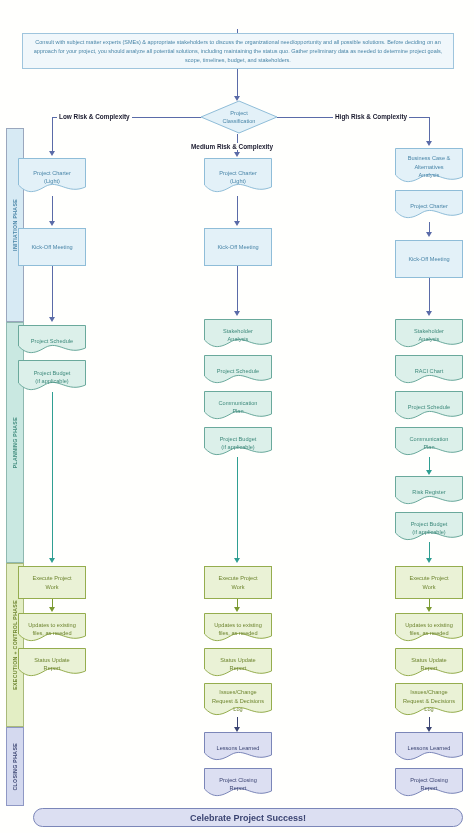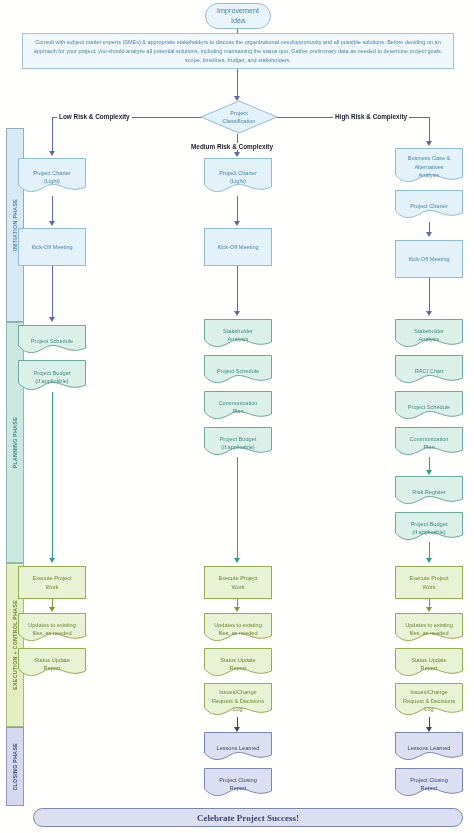--- a/index.html
+++ b/index.html
@@ -136,26 +136,20 @@
         <span class="phase-label" style="color: rgb(63, 138, 124);">PLANNING PHASE</span>
       </div>
       <div class="phase-band" style="top: 563px; height: 164px; background: rgb(227, 238, 196); border-color: rgb(169, 185, 122);">
         <span class="phase-label" style="color: rgb(110, 133, 48);">EXECUTION + CONTROL PHASE</span>
       </div>
       <div class="phase-band" style="top: 727px; height: 79px; background: rgb(212, 217, 239); border-color: rgb(143, 152, 196);">
         <span class="phase-label" style="color: rgb(59, 68, 114);">CLOSING PHASE</span>
       </div>
     </div>
 
-  <div class="top-term" style="left:205px; top:3px; width:66px; height:26px;">
-    <span>
-      <span>Improvement</span><br>
-      <span>Idea</span>
-    </span>
-  </div>
 
   <div class="vline" style="left:237px; top:29px; height:4px; background:#5a6ba8;"></div>
 
   <div class="note" style="left:22px; top:33px; width:432px; height:36px;">
     <span>Consult with subject matter experts (SMEs) &amp; appropriate stakeholders to discuss the organizational need/opportunity and all possible solutions. Before deciding on an approach for your project, you should analyze all potential solutions, including maintaining the status quo. Gather preliminary data as needed to determine project goals, scope, timelines, budget, and stakeholders.</span>
   </div>
 
   <div class="vline" style="left:237px; top:69px; height:29px; background:#5a6ba8;"></div>
   <div class="arrowhead" style="left:234px; top:96px; border-left:3.5px solid transparent; border-right:3.5px solid transparent; border-top:5px solid #5a6ba8;"></div>
 
@@ -454,17 +448,17 @@
   <div class="arrowhead" style="left:426px; top:311px; border-left:3.5px solid transparent; border-right:3.5px solid transparent; border-top:5px solid #5a6ba8;"></div>
   <div class="vline" style="left:429px; top:457px; height:15px; background:#2f9e92;"></div>
   <div class="arrowhead" style="left:426px; top:470px; border-left:3.5px solid transparent; border-right:3.5px solid transparent; border-top:5px solid #2f9e92;"></div>
   <div class="vline" style="left:429px; top:542px; height:18px; background:#2f9e92;"></div>
   <div class="arrowhead" style="left:426px; top:558px; border-left:3.5px solid transparent; border-right:3.5px solid transparent; border-top:5px solid #2f9e92;"></div>
   <div class="vline" style="left:429px; top:599px; height:10px; background:#7b9a31;"></div>
   <div class="arrowhead" style="left:426px; top:607px; border-left:3.5px solid transparent; border-right:3.5px solid transparent; border-top:5px solid #7b9a31;"></div>
   <div class="vline" style="left:429px; top:717px; height:12px; background:#3b4472;"></div>
   <div class="arrowhead" style="left:426px; top:727px; border-left:3.5px solid transparent; border-right:3.5px solid transparent; border-top:5px solid #3b4472;"></div>
 
-  <div class="celebrate" style="left:33px; top:808px; width:430px; height:19px;font-family:Liberation Serif, serif;">
+  <div class="celebrate" style="left:33px; top:808px; width:430px; height:19px;">
     <span>Celebrate Project Success!</span>
   </div>
 
 </div>
 
 </body></html>

